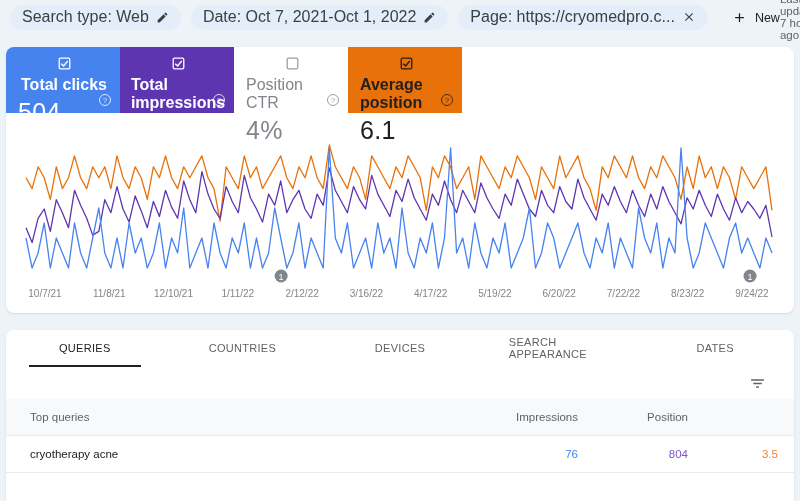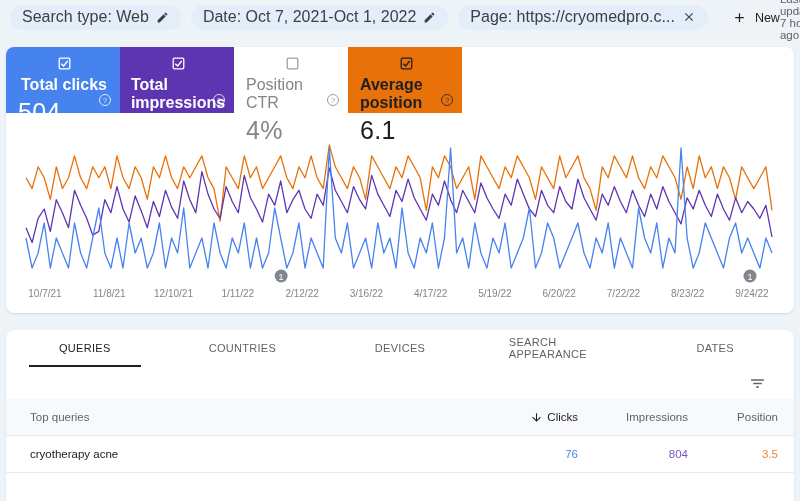--- a/index.html
+++ b/index.html
@@ -208,26 +208,20 @@
     </div>
 
     <div class="filter-row">
       <svg width="17" height="17" viewBox="0 0 24 24" fill="#5f6368">
           <path d="M10 18h4v-2h-4v2zM3 6v2h18V6H3zm3 7h12v-2H6v2z"></path>
         </svg>
     </div>
 
     <div class="grid-row thead">
       <span>Top queries</span>
-      <span class="num c-clicks">
-        <svg width="13" height="13" viewBox="0 0 24 24" fill="#202124">
-            <path d="M20 12l-1.41-1.41L13 16.17V4h-2v12.17l-5.58-5.59L4 12l8 8 8-8z"></path>
-          </svg>
-        <span>Clicks</span>
-      </span>
       <span class="num">Impressions</span>
       <span class="num">Position</span>
     </div>
 
 
     <div class="grid-row trow">
       <span>cryotherapy acne</span>
       <span class="num v-clicks">76</span>
       <span class="num v-impr">804</span>
       <span class="num v-pos">3.5</span>

